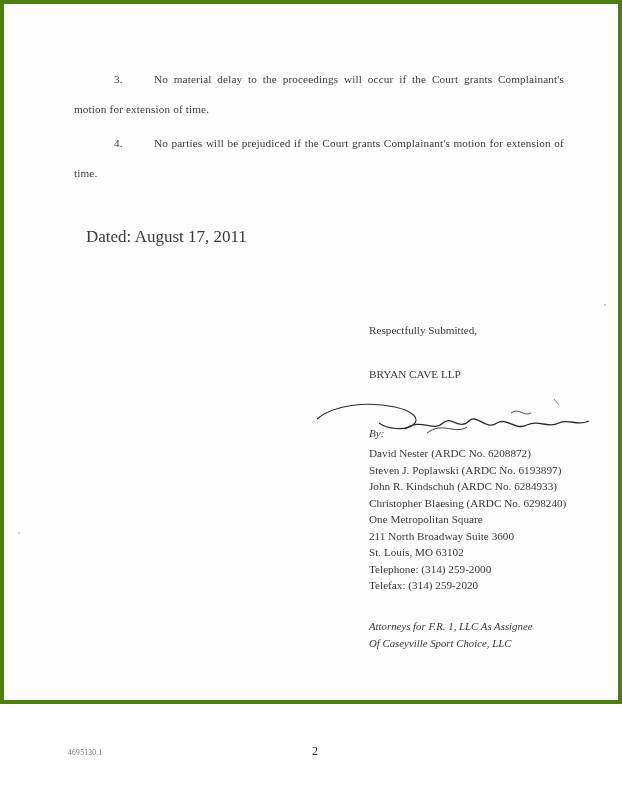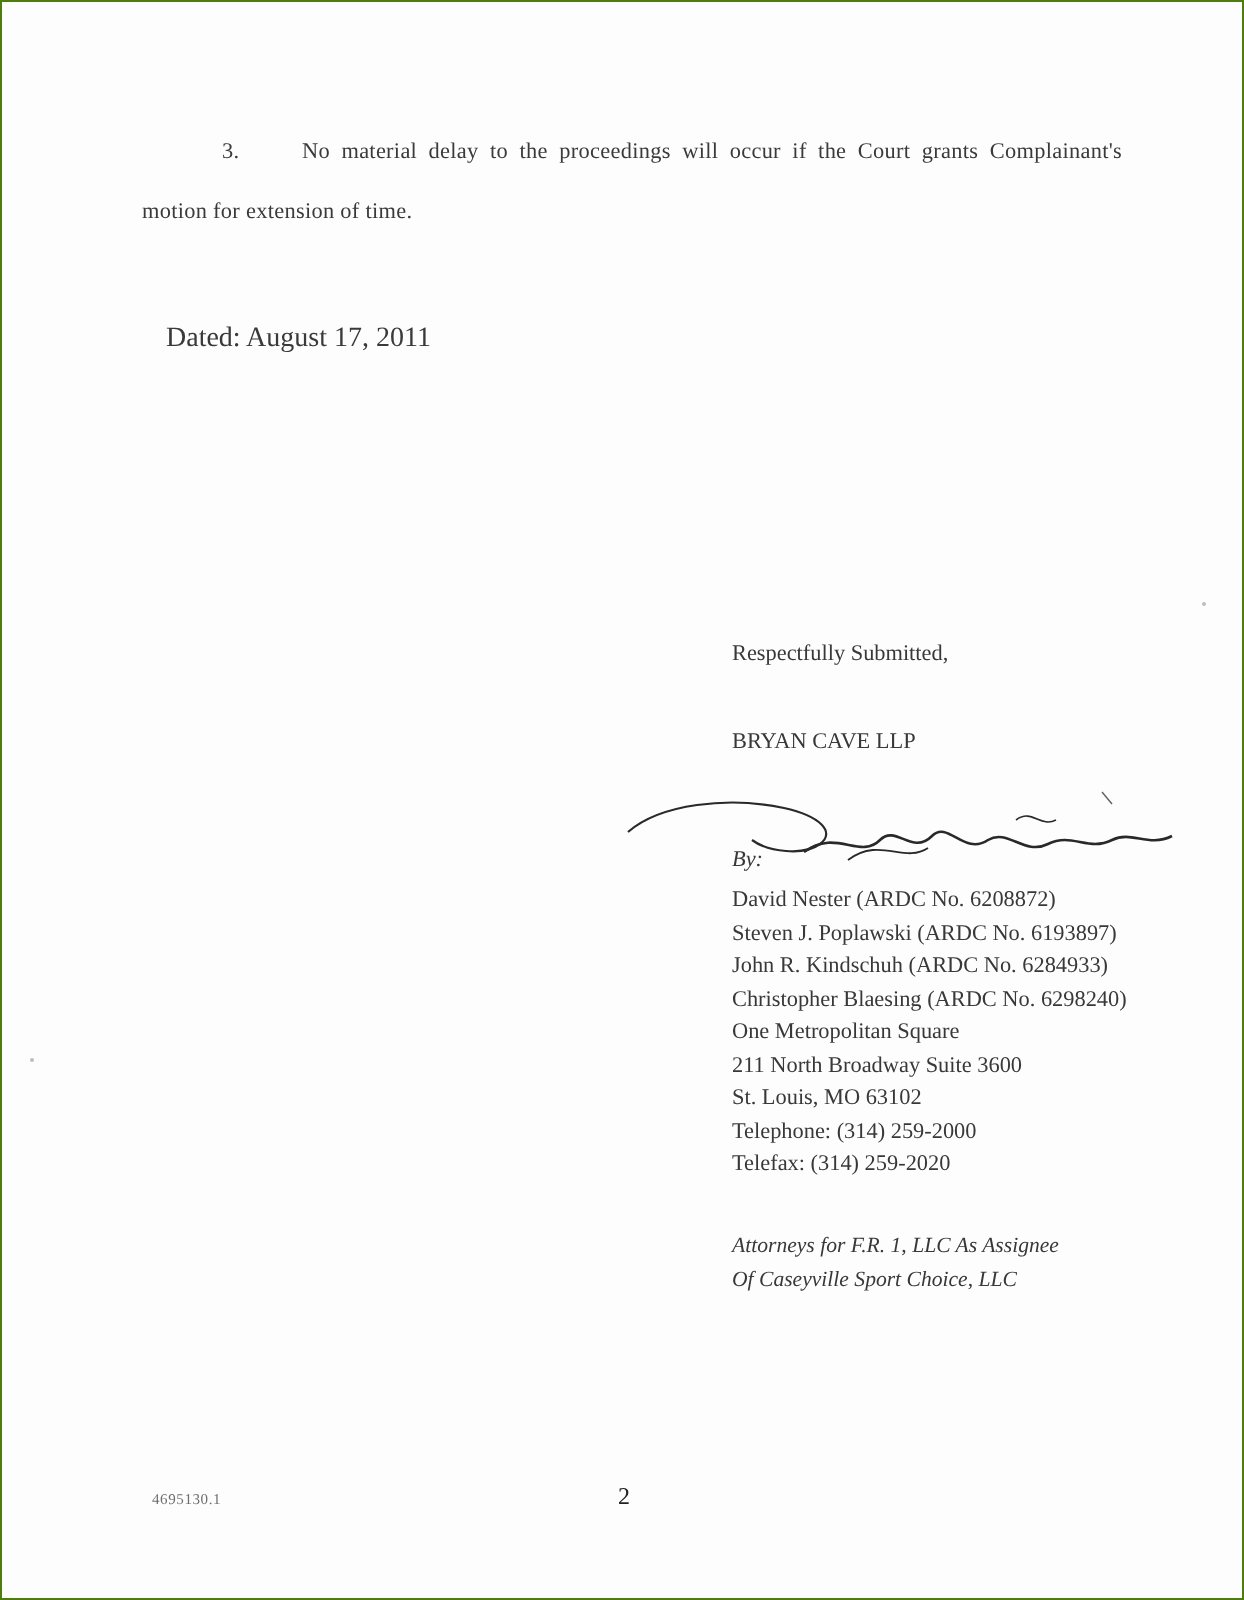--- a/index.html
+++ b/index.html
@@ -12,24 +12,24 @@
     height: 800px;
     font-family: "Liberation Serif", serif;
     color: #1a1a1a;
     position: relative;
     overflow: hidden;
   }
   .page {
     position: absolute;
     left: 0; top: 0;
     width: 622px;
-    height: 800px;
+    height: 704px;
     background: #fdfdfd;
     box-sizing: border-box;
-    border: 1px solid #4d7c0f;
+    border: 4px solid #4d7c0f;
   }
   .content {
     position: absolute;
     left: 70px;
     top: 60px;
     width: 490px;
   }
   .para {
     font-size: 11.2px;
     line-height: 30px;
@@ -42,21 +42,21 @@
   .para .num {
     display: inline-block;
     width: 40px;
     margin-left: 40px;
   }
   .para .indent {
     display: inline-block;
     width: 44px;
   }
   .dated {
-    font-size: 14px;
+    font-size: 17px;
     line-height: 30px;
     color: #2a2a2a;
     margin: 34px 0 0 12px;
     opacity: 0.92;
   }
   .sig-block {
     position: absolute;
     left: 295px;
     top: 258px;
     width: 300px;
@@ -99,21 +99,21 @@
     line-height: 16.5px;
   }
   .attorneys {
     margin-top: 24px;
     font-style: italic;
     font-size: 10.8px;
     line-height: 15px;
   }
   .footer-left {
     position: absolute;
-    left: 75px;
+    left: 64px;
     top: 744px;
     font-size: 7.5px;
     color: #555;
     letter-spacing: 0.3px;
     opacity: 0.85;
     text-align: right;
   }
   .footer-page {
     position: absolute;
     left: 0;
@@ -135,20 +135,23 @@
 <body>
 
 <div class="page">
 
   <div class="content">
 
     <p class="para">
       <span class="num">3.</span><span>No material delay to the proceedings will occur if the Court grants Complainant's motion for extension of time.</span>
     </p>
 
+    <p class="para">
+      <span class="num">4.</span><span>No parties will be prejudiced if the Court grants Complainant's motion for extension of time.</span>
+    </p>
 
 
     <p class="dated">Dated:  August 17, 2011</p>
 
     <div class="sig-block">
       <div class="sig-line resp">Respectfully Submitted,</div>
       <div class="sig-line firm">BRYAN CAVE LLP</div>
 
       <div class="by-row">
         <svg class="signature" viewBox="0 0 290 46">

